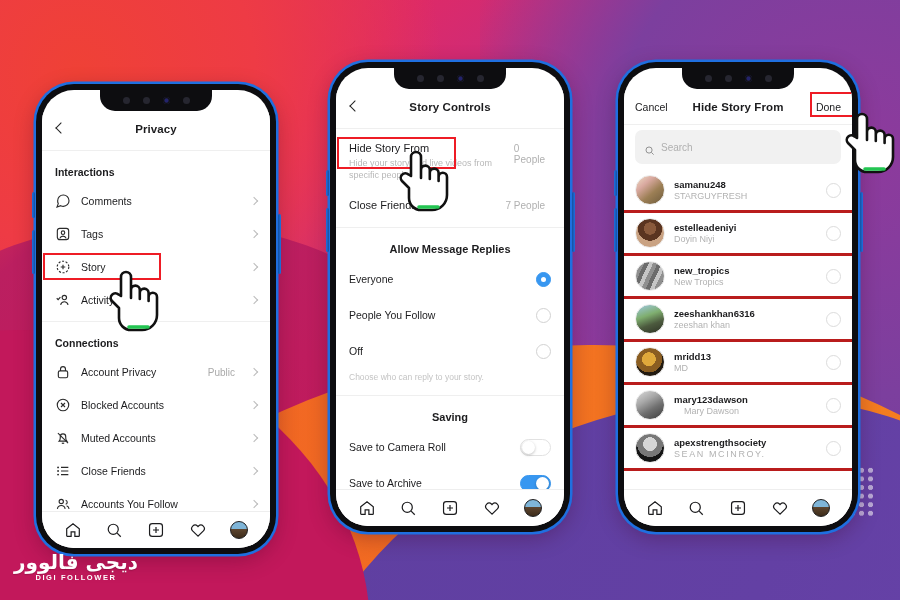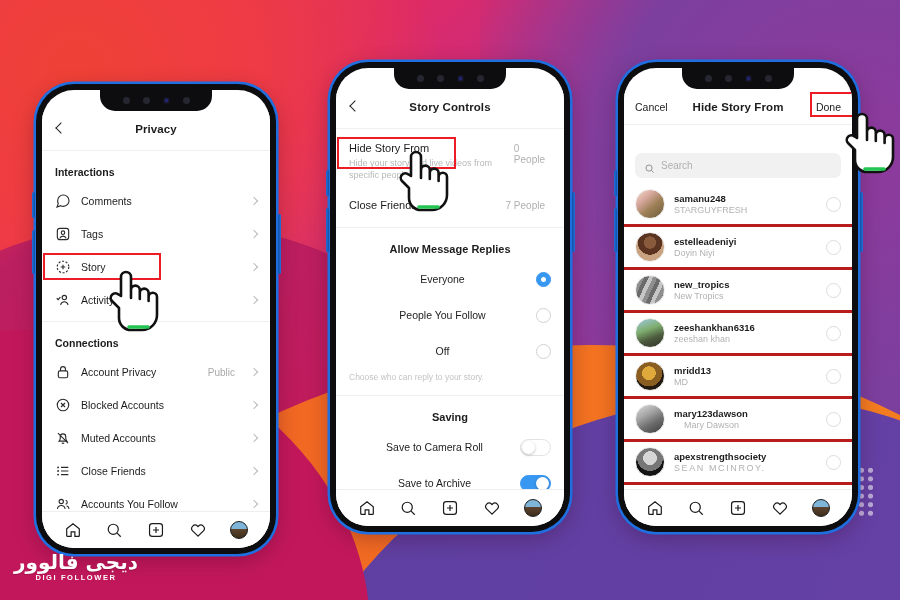--- a/index.html
+++ b/index.html
@@ -197,21 +197,21 @@
   .row2 .right {
     display: flex; align-items: center; gap: 6px; padding-top: 1px;
   }
   .row2 .right .val { font-size: 10px; color: #b0b0b0; }
   .hdr2 {
     font-size: 11px; font-weight: bold; color: #1c1c1e; padding: 11px 13px 6px; text-align: center;
   }
   .opt-row {
     display: flex; align-items: center; height: 36px; padding: 0 13px;
   }
-  .opt-row .t { font-size: 10.5px; color: #1c1c1e; flex: 1 1 auto; text-align: center; }
+  .opt-row .t { font-size: 10.5px; color: #1c1c1e; flex: 1 1 auto; }
   .radio {
     width: 15px; height: 15px; border-radius: 50%;
     border: 1.4px solid #d2d2d2; flex: 0 0 auto;
   }
   .radio.on {
     background: #3897f0; border-color: #3897f0;
     display: flex; align-items: center; justify-content: center;
   }
   .radio.on::after {
     content: ""; width: 5px; height: 5px; border-radius: 50%; background: #fff;
@@ -226,21 +226,21 @@
     width: 13px; height: 13px; border-radius: 50%;
     background: #fff; box-shadow: 0 1px 3px rgba(0,0,0,0.25);
   }
   .toggle.on { background: #3897f0; border-color: #3897f0; }
   .toggle.on::after { left: auto; right: 1px; }
 
   
   .search-wrap { padding: 5px 11px 6px; background: #fff; }
   .search-bar {
     display: flex; align-items: center; gap: 6px;
-    background: #f1f1f1; border-radius: 7px; height: 25px; padding: 8px 9px; margin-top: 23px;
+    background: #f1f1f1; border-radius: 7px; height: 25px; padding: 17px 9px;
   }
   .search-bar .mg { width: 11px; height: 11px; flex: 0 0 auto; color: #8e8e8e; }
   .search-bar .ph { font-size: 10px; color: #b0b0b0; }
   .user-row {
     display: flex; align-items: center; gap: 9px;
     padding: 0 11px; height: 43px;
     border-bottom: 3px solid #b91c1c;
   }
   .avatar {
     width: 30px; height: 30px; border-radius: 50%; flex: 0 0 auto;

